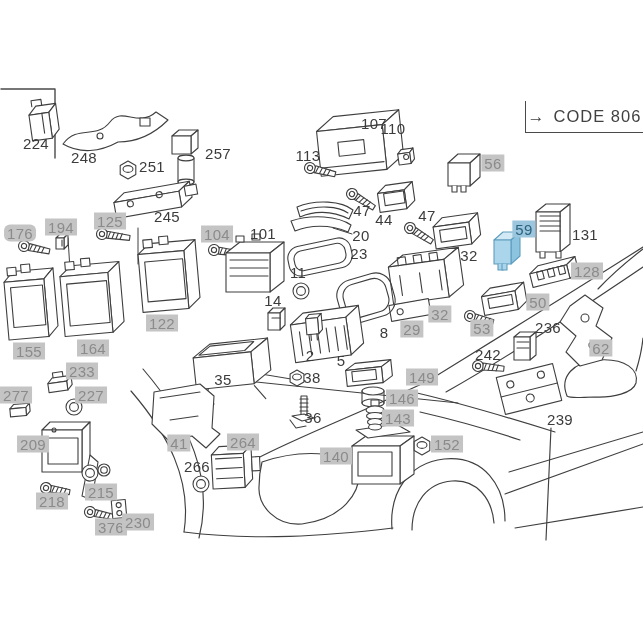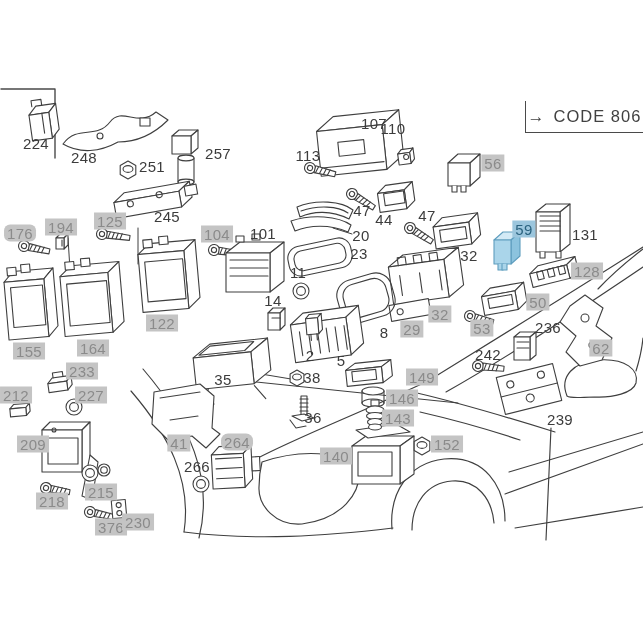--- a/index.html
+++ b/index.html
@@ -480,29 +480,29 @@
       <div class="part-label style-plain" style="left: 273px; top: 300px;">14</div>
       <div class="part-label style-plain" style="left: 341px; top: 360px;">5</div>
       <div class="part-label style-plain" style="left: 310px; top: 355px;">2</div>
       <div class="part-label style-plain" style="left: 312px; top: 377px;">38</div>
       <div class="part-label style-plain" style="left: 313px; top: 417px;">36</div>
       <div class="part-label style-plain" style="left: 223px; top: 379px;">35</div>
       <div class="part-label style-gray" style="left: 20px; top: 351px; margin-left: 9px;">155</div>
       <div class="part-label style-gray" style="left: 93px; top: 348px;">164</div>
       <div class="part-label style-gray" style="left: 162px; top: 323px;">122</div>
       <div class="part-label style-gray" style="left: 74px; top: 371px; margin-left: 8px;">233</div>
-      <div class="part-label style-gray" style="left: 16px; top: 395px;">212</div>
+      <div class="part-label style-gray" style="left: 16px; top: 395px;">277</div>
       <div class="part-label style-gray" style="left: 91px; top: 395px;">227</div>
       <div class="part-label style-gray" style="left: 33px; top: 444px;">209</div>
       <div class="part-label style-gray" style="left: 52px; top: 501px;">218</div>
       <div class="part-label style-gray" style="left: 101px; top: 492px;">215</div>
       <div class="part-label style-gray" style="left: 111px; top: 527px;">376</div>
       <div class="part-label style-gray" style="left: 138px; top: 522px;">230</div>
       <div class="part-label style-gray" style="left: 179px; top: 443px;">41</div>
-      <div class="part-label style-gray" style="left: 237px; top: 442px; border-radius: 7px;">264</div>
+      <div class="part-label style-gray" style="left: 243px; top: 442px;">264</div>
       <div class="part-label style-plain" style="left: 197px; top: 466px;">266</div>
       <div class="part-label style-gray" style="left: 336px; top: 456px;">140</div>
       <div class="part-label style-gray" style="left: 422px; top: 377px;">149</div>
       <div class="part-label style-gray" style="left: 402px; top: 398px;">146</div>
       <div class="part-label style-gray" style="left: 398px; top: 418px;">143</div>
       <div class="part-label style-gray" style="left: 447px; top: 444px;">152</div>
     </div>
 </div>
 
 </body></html>

